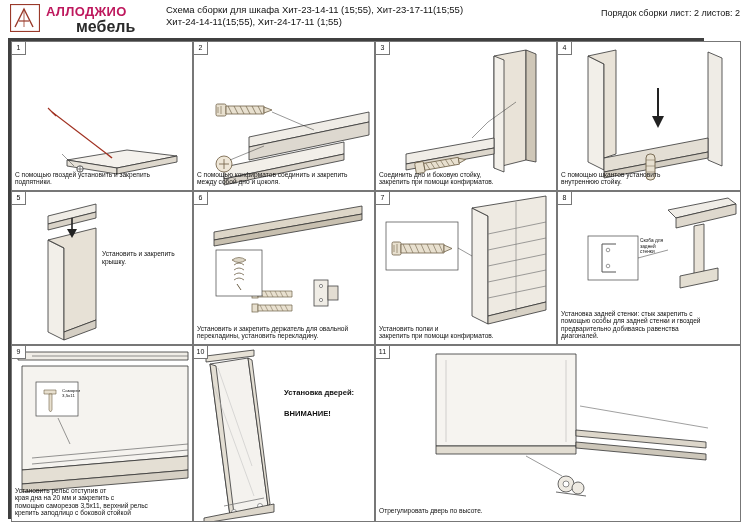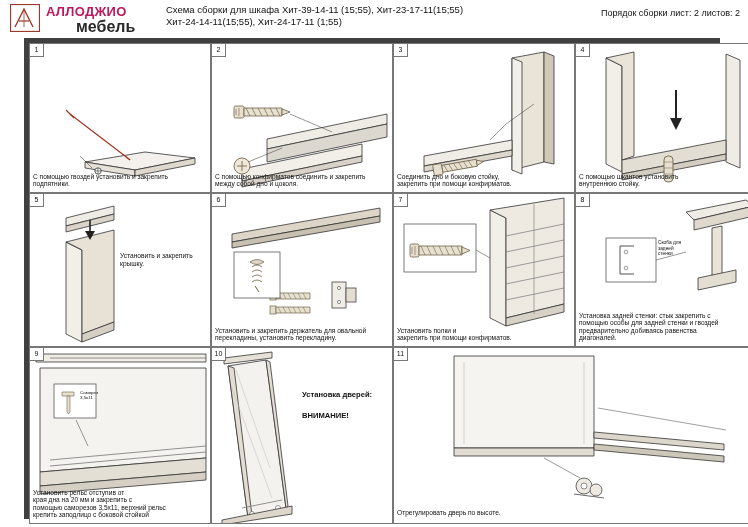--- a/index.html
+++ b/index.html
@@ -14,21 +14,21 @@
 
   
   .header{position:relative;height:38px;}
   .logo-wrap{position:absolute;left:10px;top:4px;width:150px;height:32px;}
   .logo-mark{position:absolute;left:0;top:0;width:30px;height:28px;}
   .logo-text{position:absolute;left:36px;top:0px;font-size:13px;font-weight:bold;color:#be185d;letter-spacing:.3px;}
   .logo-text2{position:absolute;left:66px;top:14px;font-size:16px;font-weight:bold;color:#2a2a2a;}
   .title-block{position:absolute;left:166px;top:4px;width:380px;font-size:9.5px;line-height:11.5px;color:#111;}
   .sheet-block{position:absolute;right:8px;top:8px;font-size:9px;color:#111;white-space:nowrap;margin-left:48px;}
 
-  .frame{position:absolute;left:24px;top:38px;width:696px;height:481px;border:5px solid #404040;box-sizing:border-box;}
+  .frame{position:absolute;left:8px;top:38px;width:696px;height:481px;border:3px solid #404040;box-sizing:border-box;}
 
   .cell{position:absolute;box-sizing:border-box;border:1px solid #777;background:#fff;overflow:hidden;}
   .num{position:absolute;left:0;top:0;width:13px;height:12px;border-right:1px solid #777;border-bottom:1px solid #777;font-size:7px;line-height:12px;text-align:center;color:#111;background:#fff;z-index:5;}
   .cap{position:absolute;left:3px;right:3px;font-size:6.6px;line-height:7.6px;color:#111;}
   .art{position:absolute;left:0;right:0;top:0;bottom:0;}
   svg{display:block;}
 
   .big-note{position:absolute;font-size:7.6px;line-height:9.4px;color:#111;}
   .warn{font-weight:bold;}
 </style>
@@ -44,21 +44,21 @@
           <rect x="0.5" y="0.5" width="29" height="27" fill="none" stroke="#9a3a2a" stroke-width="1.2"></rect>
           <path d="M5 23 L14 5 L23 23" fill="none" stroke="#9a3a2a" stroke-width="1.4"></path>
           <path d="M9 17 L19 17" stroke="#9a3a2a" stroke-width="1.2"></path>
           <path d="M14 5 L14 23" stroke="#9a3a2a" stroke-width="0.8"></path>
         </svg>
       </div>
       <div class="logo-text">АЛЛОДЖИО</div>
       <div class="logo-text2">мебель</div>
     </div>
     <div class="title-block">
-      <div>Схема сборки для шкафа Хит-39-14-11 (15;55), Хит-23-17-11(15;55)</div>
+      <div>Схема сборки для шкафа Хит-23-14-11 (15;55), Хит-23-17-11(15;55)</div>
       <div>Хит-24-14-11(15;55), Хит-24-17-11 (1;55)</div>
     </div>
     <div class="sheet-block">Порядок сборки лист: 2   листов: 2</div>
   </div>
 
   <div class="frame">
 
     <div class="cell" style="left:0;top:0;width:182px;height:150px;">
       <div class="num">1</div>
       <div class="art">

